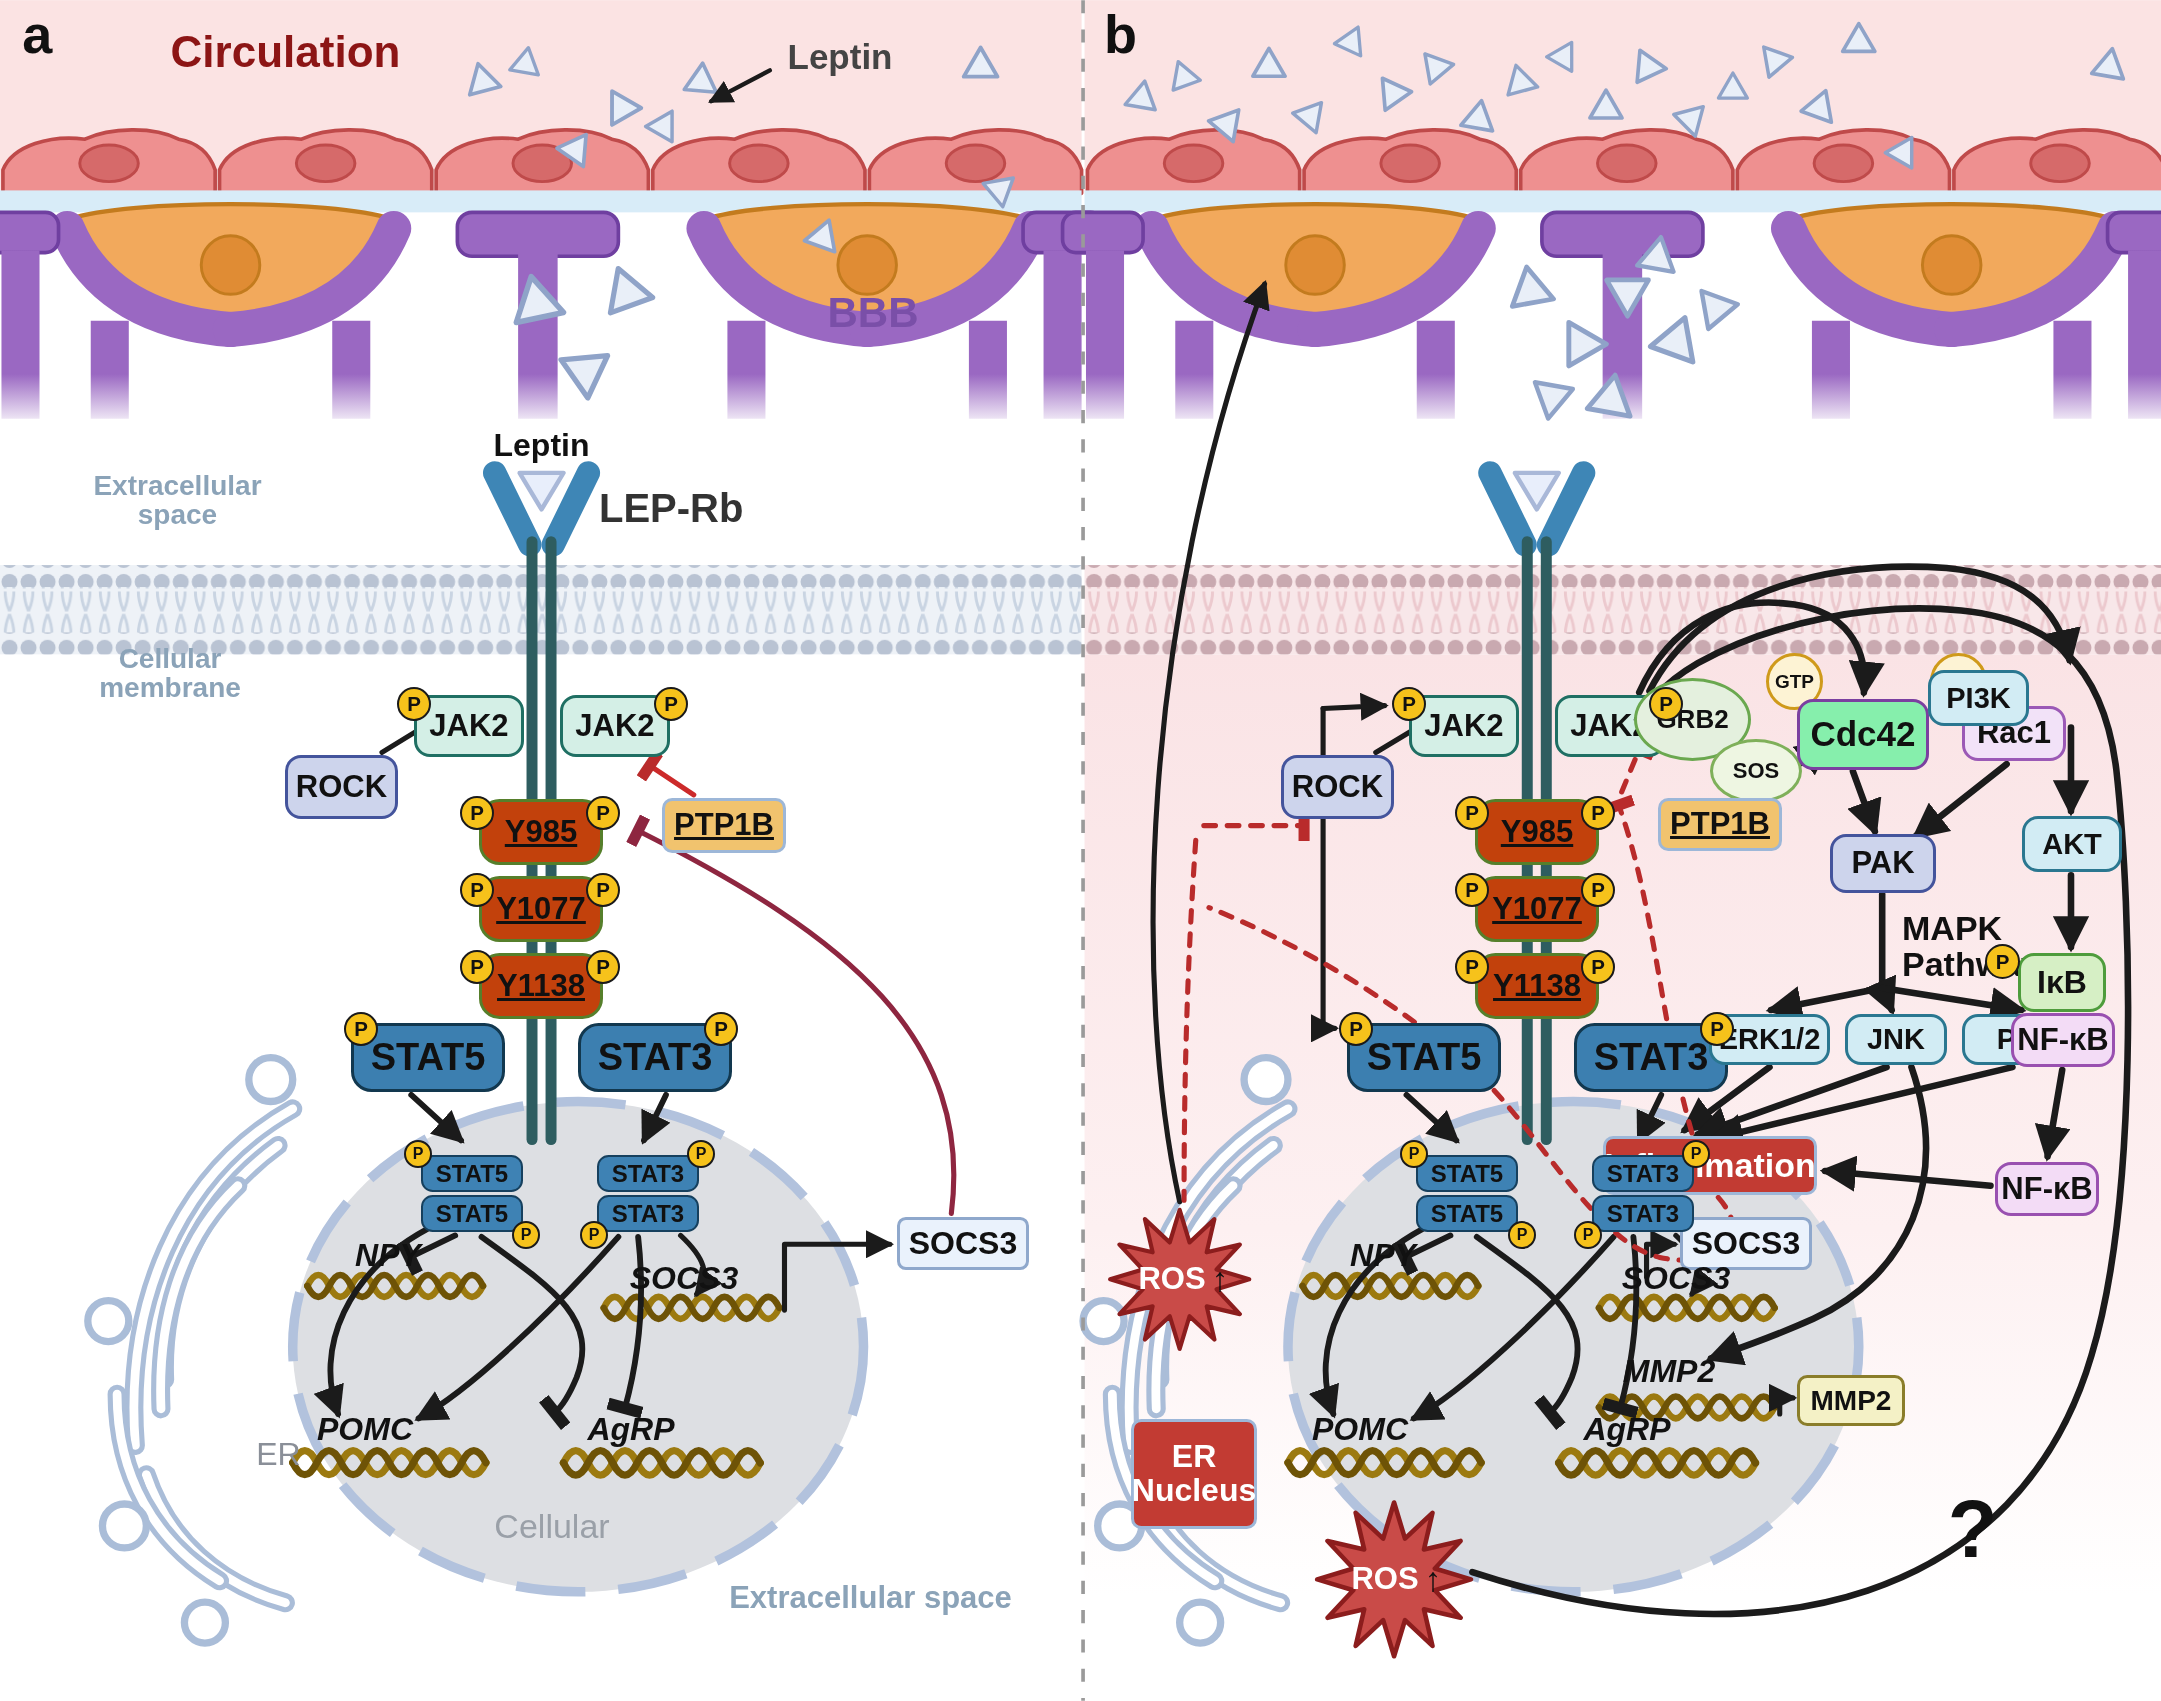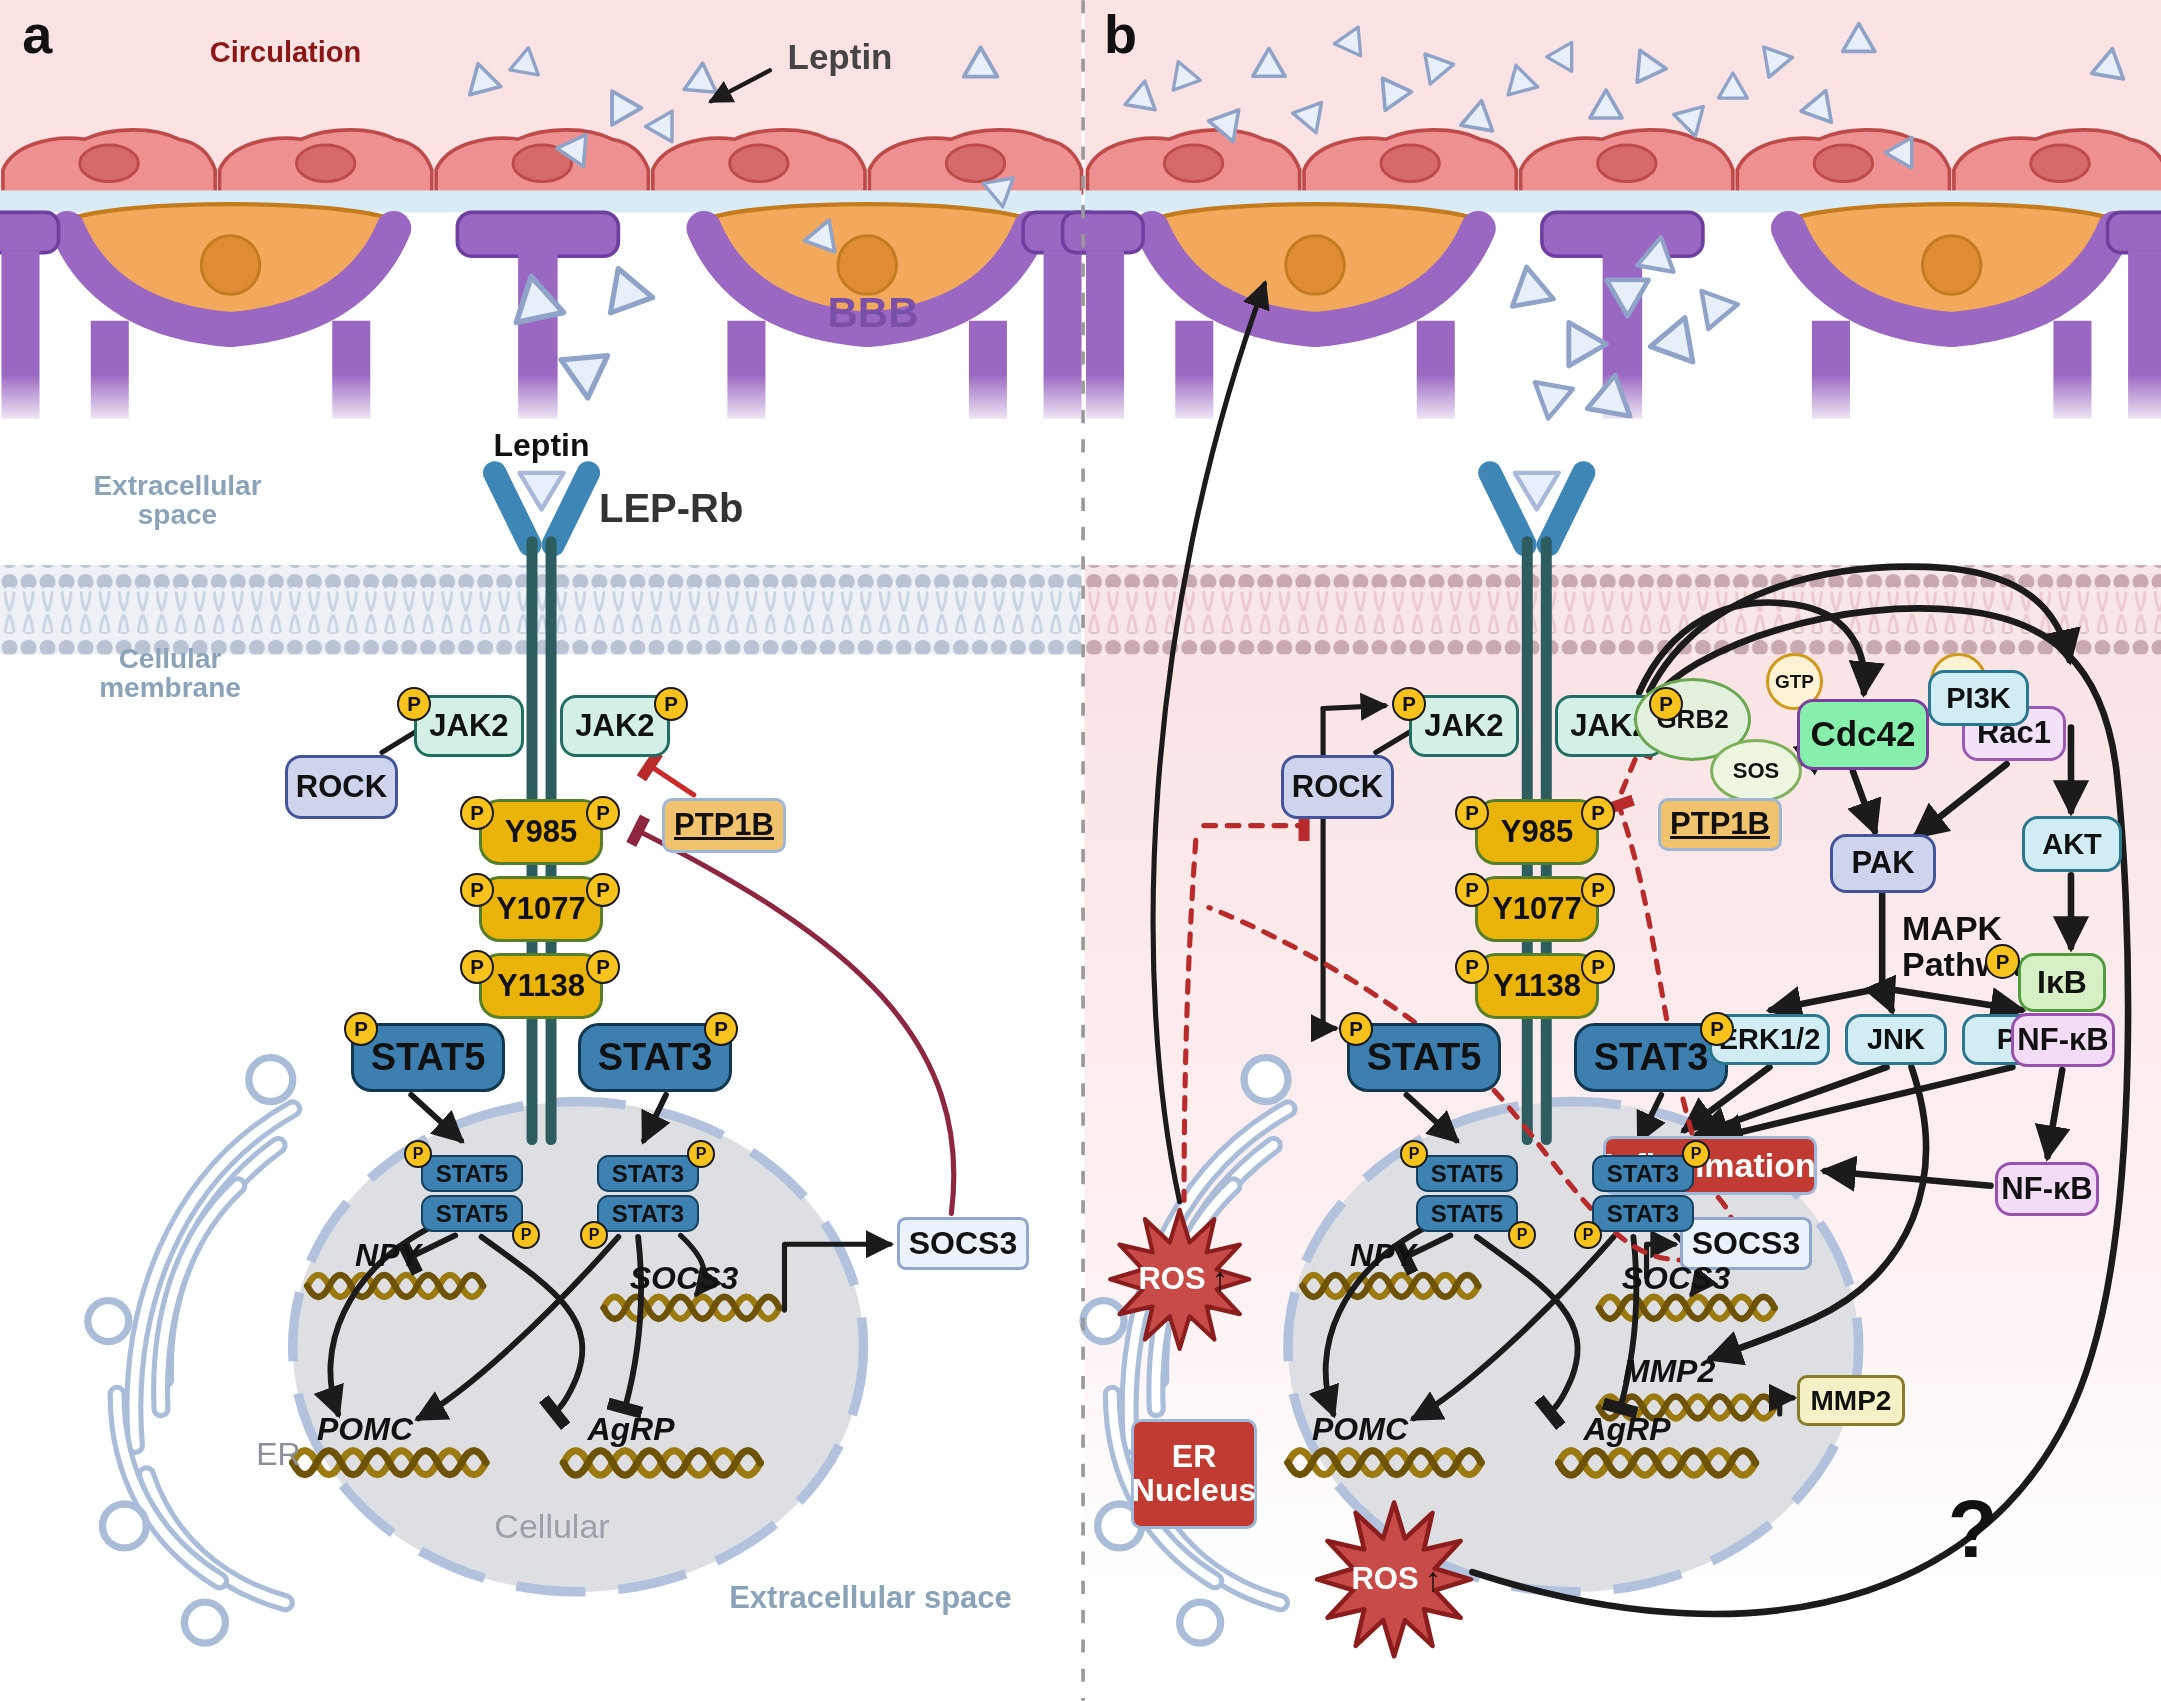--- a/index.html
+++ b/index.html
@@ -3,21 +3,21 @@
 <meta charset="utf-8">
 <style>
   html,body{margin:0;padding:0;background:#fff;}
   .figure{position:relative;width:2161px;height:1701px;background:#fff;overflow:hidden;
           font-family:"Liberation Sans",sans-serif;color:#111;}
   .figure svg{position:absolute;left:0;top:0;}
   .node{position:absolute;display:flex;align-items:center;justify-content:center;
         box-sizing:border-box;text-align:center;line-height:1.05;}
   .box{border-radius:16px;border:3.7px solid #333;font-weight:bold;}
   .teal{background:#d4efe6;border-color:#1f6f63;font-size:31px;}
-  .site{background:#eab308;border-color:#567f2b;font-size:31px;border-radius:20.5px;}
+  .site{background:#c2410c;border-color:#567f2b;font-size:31px;border-radius:20.5px;text-decoration:underline;}
   .lavbox{background:#cdd4ec;border-color:#44549c;font-size:31px;}
   .ptp{background:#f1c36e;border-color:#9db7d8;font-size:31px;border-radius:10.2px;text-decoration:underline;}
   .stat{background:#3c7fb0;border-color:#12384f;font-size:38px;border-radius:20.5px;}
   .statsm{background:#3e82b4;border-color:#16405e;font-size:24px;border-radius:11.7px;border-width:2.9px;}
   .cyan{background:#d2ecf4;border-color:#2a7790;font-size:29px;}
   .purp{background:#86efac;border-color:#7b3fa0;font-size:35px;}
   .purp2{background:#f2e2f8;border-color:#9b59b6;font-size:31px;}
   .lav2{background:#f3dcf6;border-color:#9950b0;font-size:31px;}
   .grn{background:#d6efc5;border-color:#4e9c3c;font-size:32px;}
   .redbox{background:#c23b33;border-color:#9db7d8;color:#fff;font-size:34px;border-radius:10.2px;}
@@ -348,21 +348,21 @@
 <g>
         <use href="#burst" transform="translate(1612,1748) scale(0.95)"></use>
       </g>
 <g>
         <use href="#burst" transform="translate(1905,2158) scale(1.05)"></use>
       </g>
 </svg>
 
 <div class="node txt panelletter" style="left:11.7px;top:4.4px;width:51px;height:59px;">a</div>
 <div class="node txt panelletter" style="left:1095px;top:4.4px;width:51px;height:59px;">b</div>
-<div class="node txt" style="left:161px;top:29px;width:249px;height:47px;font-size:29px;font-weight:bold;color:#8c1515;">Circulation</div>
+<div class="node txt" style="left:161px;top:29px;width:249px;height:47px;font-size:44px;font-weight:bold;color:#8c1515;">Circulation</div>
 <div class="node txt" style="left:774px;top:37px;width:132px;height:41px;font-size:35px;font-weight:bold;color:#444;">Leptin</div>
 <div class="node txt" style="left:818px;top:291px;width:110px;height:45px;font-size:42px;font-weight:bold;color:#7a4fa8;">BBB</div>
 
 <div class="node txt" style="left:477px;top:427px;width:129px;height:37px;font-size:32px;font-weight:bold;">Leptin</div>
 <div class="node txt" style="left:599px;top:486px;width:176px;height:44px;font-size:40px;font-weight:bold;color:#333;justify-content:flex-start;">LEP-Rb</div>
 <div class="node txt fade" style="left:53px;top:483px;width:249px;height:34px;justify-content:flex-start;">Extracellular space</div>
 <div class="node txt fade" style="left:53px;top:656px;width:234px;height:34px;justify-content:flex-start;">Cellular membrane</div>
 
 <div class="node box teal" style="left:414px;top:695px;width:110px;height:62px;">JAK2</div>
 <div class="node box teal" style="left:560px;top:695px;width:110px;height:62px;">JAK2</div>

